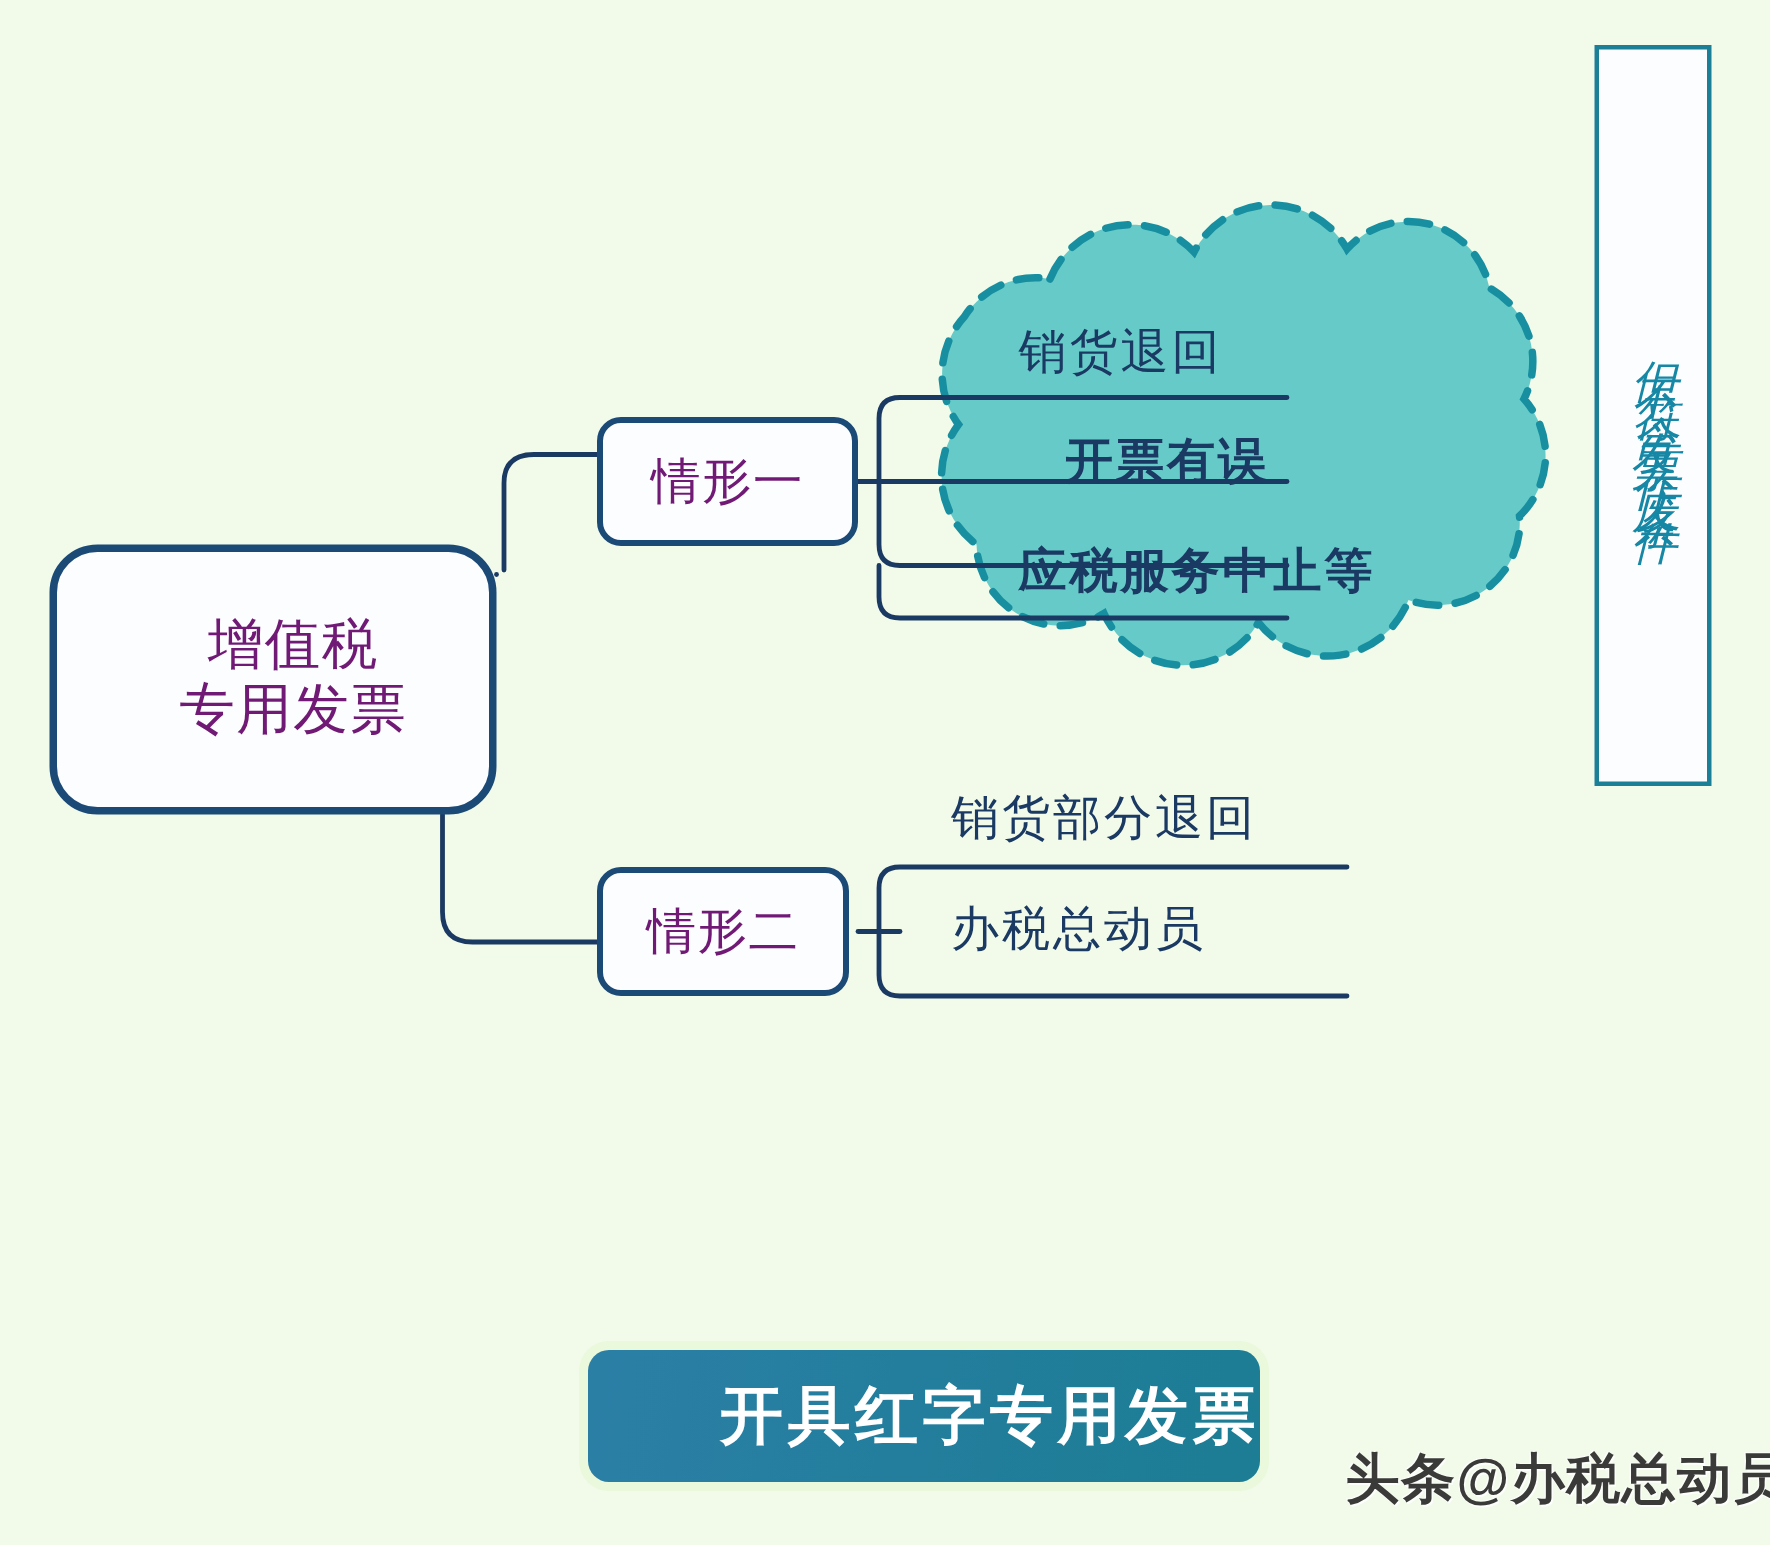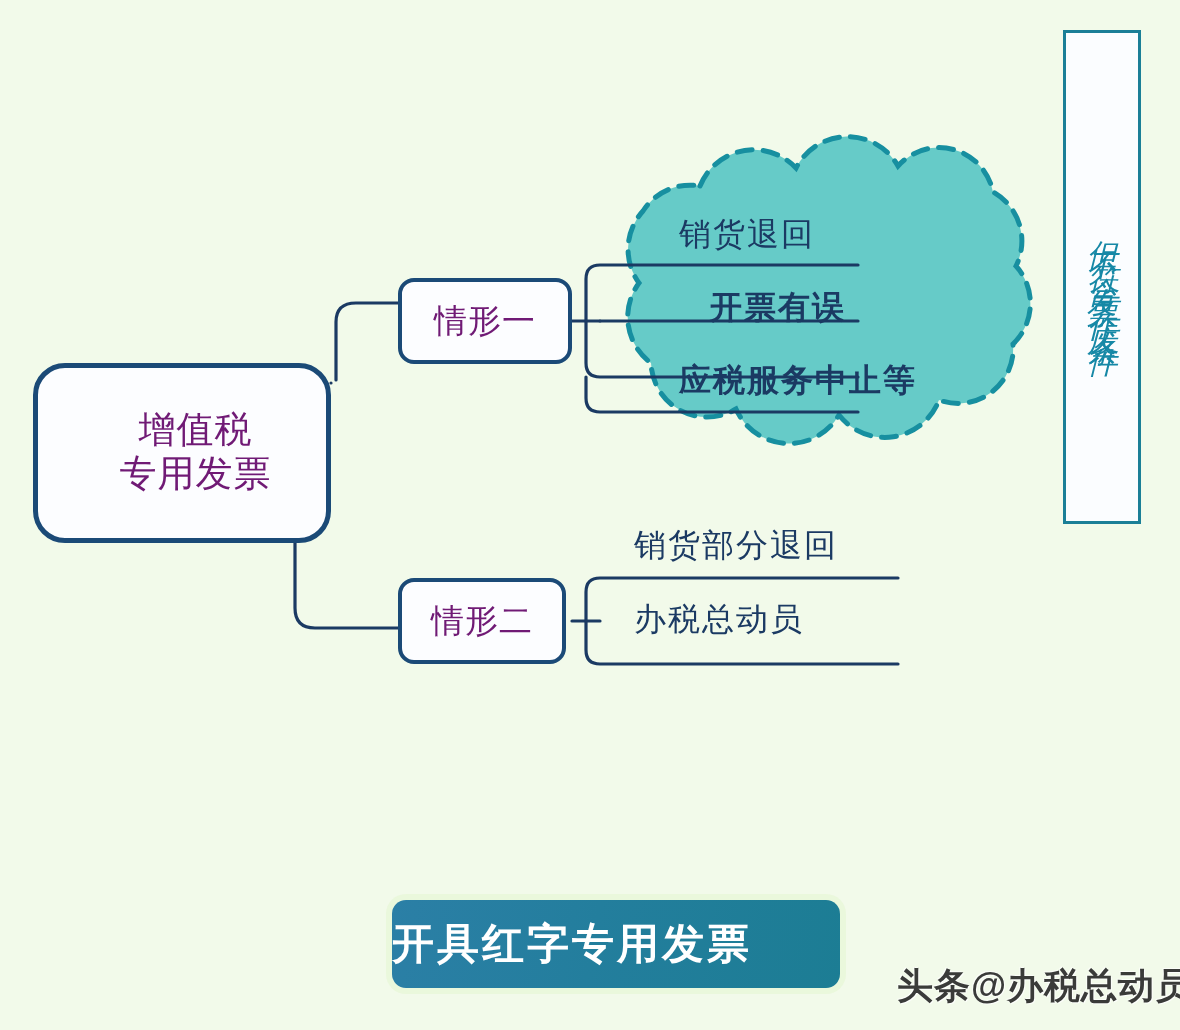--- a/index.html
+++ b/index.html
@@ -133,21 +133,21 @@
     position: absolute;
     left: 392px;
     top: 900px;
     width: 448px;
     height: 88px;
     box-sizing: border-box;
     border-radius: 14px;
     background: linear-gradient(100deg, #2b7fa6 0%, #237e9d 45%, #1c7d94 100%);
     display: flex;
     align-items: center;
-    justify-content: flex-start;
+    justify-content: flex-end;
     color: #ffffff;
     font-size: 42px;
     font-weight: bold;
     letter-spacing: 3px;
     box-shadow: 0 0 0 6px rgba(228,246,208,0.55);
   }
 
   
   #watermark {
     position: absolute;

